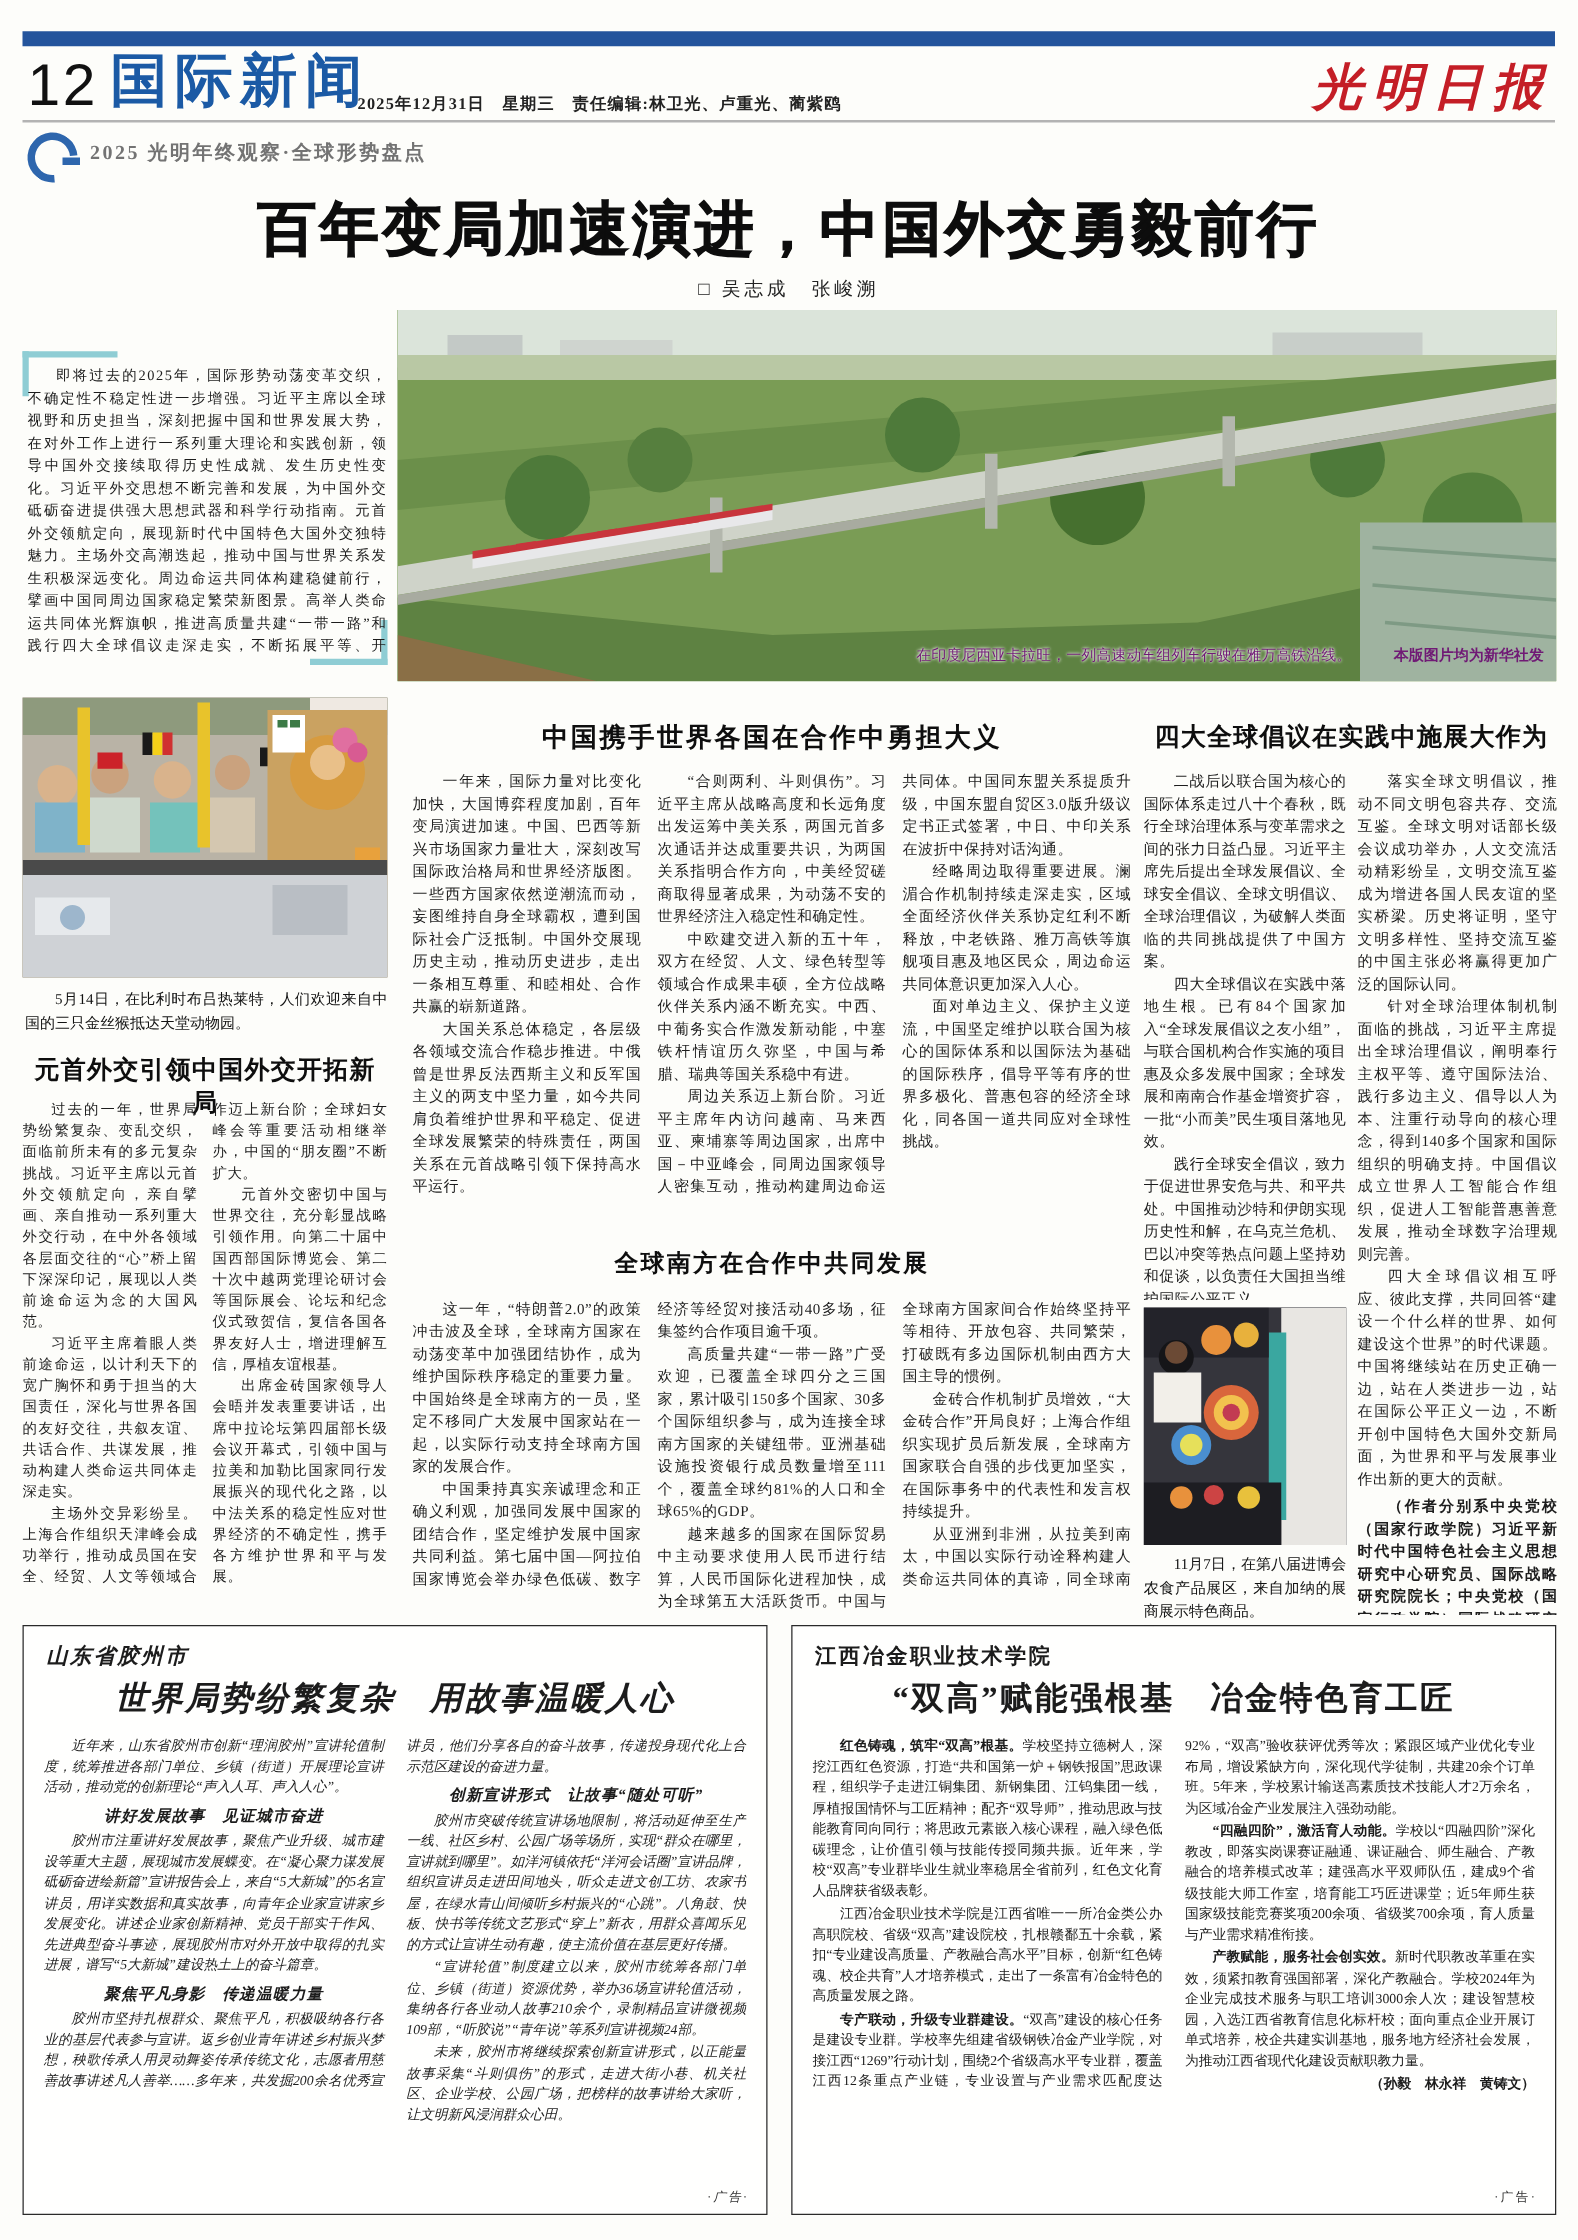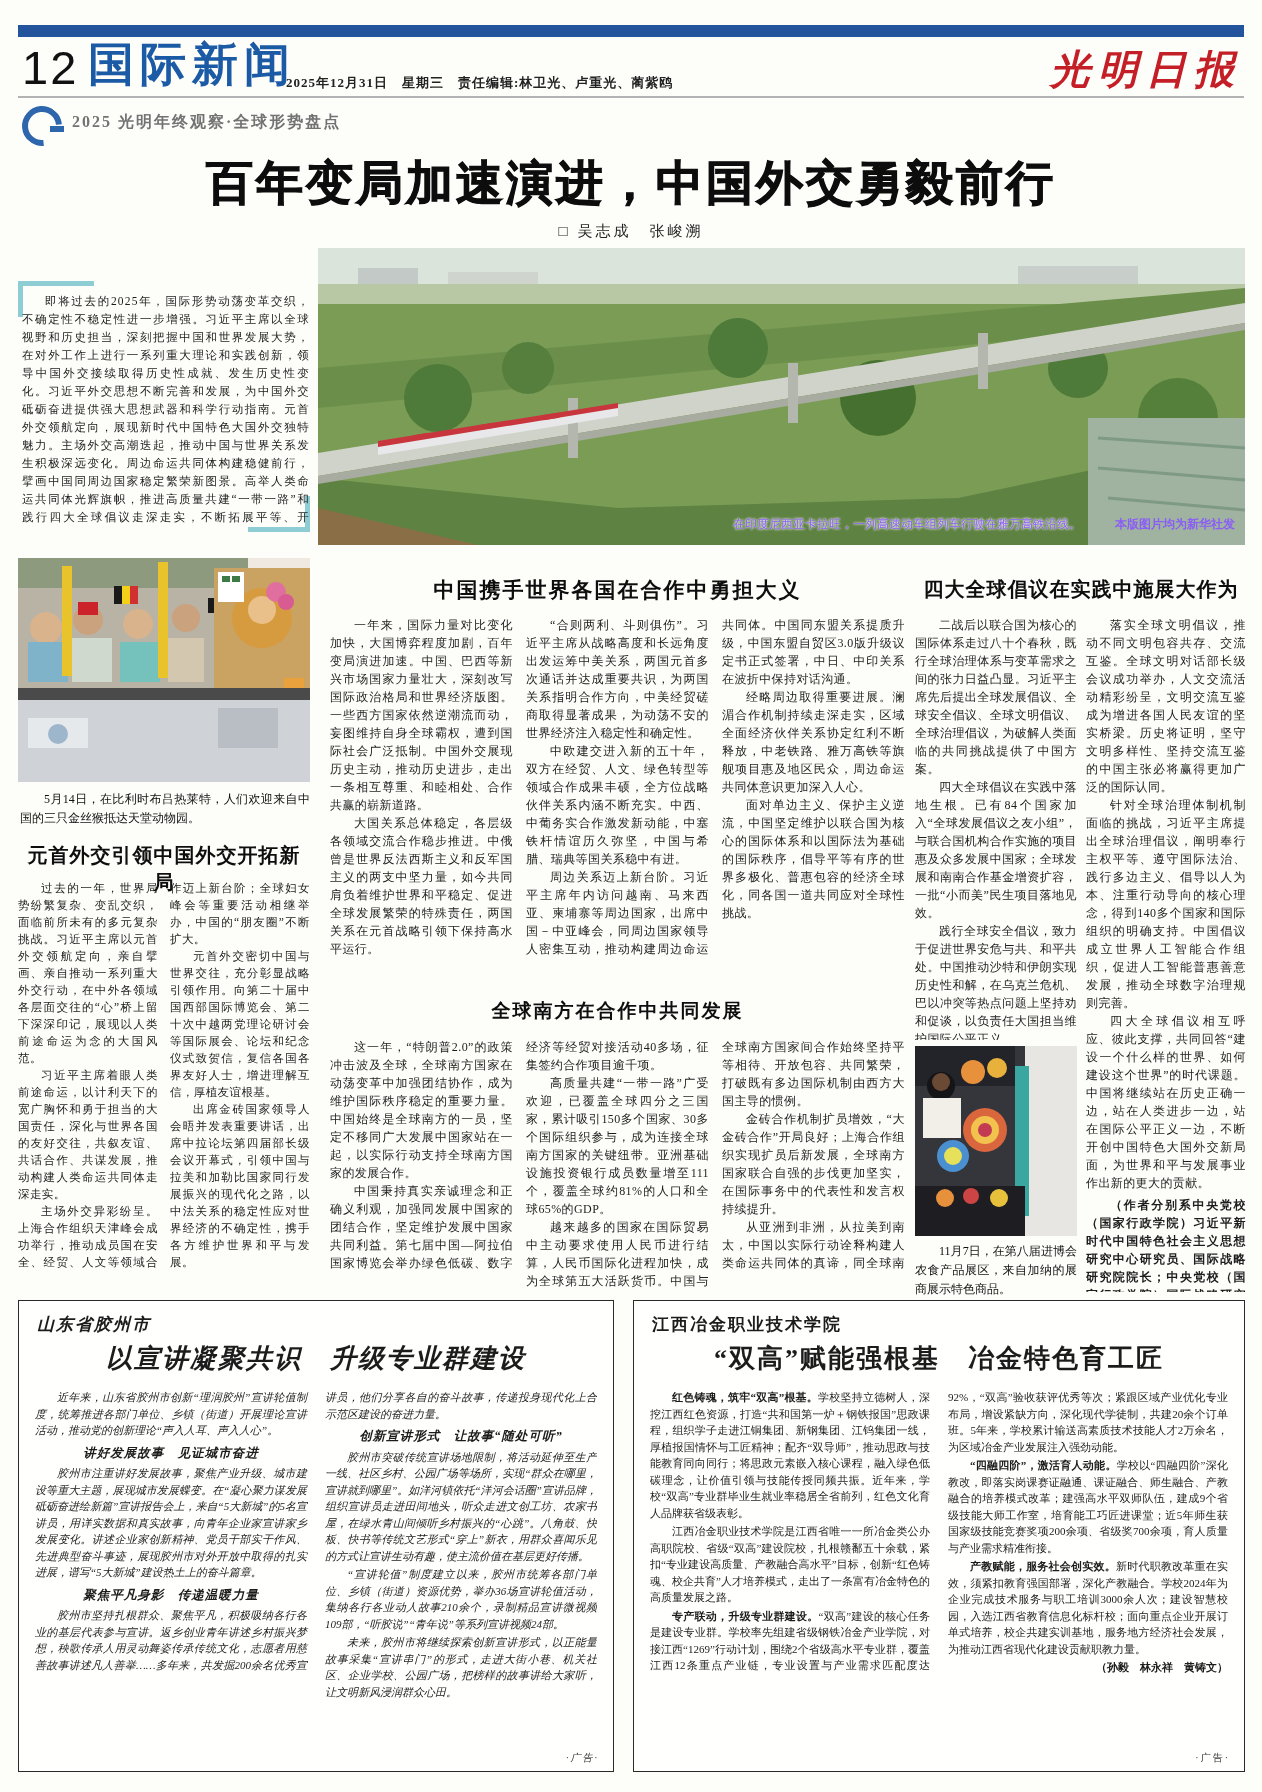--- a/index.html
+++ b/index.html
@@ -37,21 +37,21 @@
   
   .bracket-h { height:5px; background:#8fcdd4; }
   .bracket-v { width:5px; background:#8fcdd4; }
   .intro { left:22px; top:292px; width:288px; height:232px; overflow:hidden;
            font-size:11.5px; line-height:18px; letter-spacing:1.2px; text-align:justify; }
   .intro p { text-indent:2em; }
 
   
   .mainphoto { left:318px; top:248px; width:927px; height:297px; overflow:hidden; background:#6f934f; }
   .mainphoto-captionwrap { left:318px; top:516px; width:927px; height:24px;
-        font-size:12px; text-align:right; padding-right:10px; color:#8b5cf6;
+        font-size:12px; text-align:right; padding-right:10px; color:#701a75;
         text-shadow:0 0 3px #ffffff,0 0 2px #ffffff; }
   .photo-credit { font-weight:bold; margin-left:34px; text-shadow:none; }
   .monkeyphoto { left:18px; top:558px; width:292px; height:224px; overflow:hidden; background:#9a8f80; }
   .caption { font-size:12px; line-height:19px; text-align:justify; color:#111; }
   .caption p { text-indent:2em; }
   .monkeycaption { left:20px; top:790px; width:290px; height:42px; overflow:hidden; }
 
   
   .arthead { font-weight:900; color:#0e0e0e; text-align:center; }
   .lefthead { left:18px; top:842px; width:292px; font-size:20px; letter-spacing:1px; }
@@ -260,31 +260,31 @@
 </div>
 <div class="abs bodytext rightcol2">
   <p>落实全球文明倡议，推动不同文明包容共存、交流互鉴。全球文明对话部长级会议成功举办，人文交流活动精彩纷呈，文明交流互鉴成为增进各国人民友谊的坚实桥梁。历史将证明，坚守文明多样性、坚持交流互鉴的中国主张必将赢得更加广泛的国际认同。</p>
   <p>针对全球治理体制机制面临的挑战，习近平主席提出全球治理倡议，阐明奉行主权平等、遵守国际法治、践行多边主义、倡导以人为本、注重行动导向的核心理念，得到140多个国家和国际组织的明确支持。中国倡议成立世界人工智能合作组织，促进人工智能普惠善意发展，推动全球数字治理规则完善。</p>
   <p>四大全球倡议相互呼应、彼此支撑，共同回答“建设一个什么样的世界、如何建设这个世界”的时代课题。中国将继续站在历史正确一边，站在人类进步一边，站在国际公平正义一边，不断开创中国特色大国外交新局面，为世界和平与发展事业作出新的更大的贡献。</p>
   <p class="authornote">（作者分别系中央党校（国家行政学院）习近平新时代中国特色社会主义思想研究中心研究员、国际战略研究院院长；中央党校（国家行政学院）国际战略研究院博士生）</p>
 </div>
 
 <div class="abs adbox adleft">
   <div class="adorg">山东省胶州市</div>
-  <div class="adheadline">以宣讲凝聚共识　升级专业群建设</div>
+  <div class="adheadline">世界局势纷繁复杂　用故事温暖人心</div>
   <div class="adbody">
     <p>近年来，山东省胶州市创新“理润胶州”宣讲轮值制度，统筹推进各部门单位、乡镇（街道）开展理论宣讲活动，推动党的创新理论“声入人耳、声入人心”。</p>
     <h4>讲好发展故事　见证城市奋进</h4>
     <p>胶州市注重讲好发展故事，聚焦产业升级、城市建设等重大主题，展现城市发展蝶变。在“凝心聚力谋发展　砥砺奋进绘新篇”宣讲报告会上，来自“5大新城”的5名宣讲员，用详实数据和真实故事，向青年企业家宣讲家乡发展变化。讲述企业家创新精神、党员干部实干作风、先进典型奋斗事迹，展现胶州市对外开放中取得的扎实进展，谱写“5大新城”建设热土上的奋斗篇章。</p>
     <h4>聚焦平凡身影　传递温暖力量</h4>
     <p>胶州市坚持扎根群众、聚焦平凡，积极吸纳各行各业的基层代表参与宣讲。返乡创业青年讲述乡村振兴梦想，秧歌传承人用灵动舞姿传承传统文化，志愿者用慈善故事讲述凡人善举……多年来，共发掘200余名优秀宣讲员，他们分享各自的奋斗故事，传递投身现代化上合示范区建设的奋进力量。</p>
     <h4>创新宣讲形式　让故事“随处可听”</h4>
     <p>胶州市突破传统宣讲场地限制，将活动延伸至生产一线、社区乡村、公园广场等场所，实现“群众在哪里，宣讲就到哪里”。如洋河镇依托“洋河会话圈”宣讲品牌，组织宣讲员走进田间地头，听众走进文创工坊、农家书屋，在绿水青山间倾听乡村振兴的“心跳”。八角鼓、快板、快书等传统文艺形式“穿上”新衣，用群众喜闻乐见的方式让宣讲生动有趣，使主流价值在基层更好传播。</p>
     <p>“宣讲轮值”制度建立以来，胶州市统筹各部门单位、乡镇（街道）资源优势，举办36场宣讲轮值活动，集纳各行各业动人故事210余个，录制精品宣讲微视频109部，“听胶说”“青年说”等系列宣讲视频24部。</p>
-    <p>未来，胶州市将继续探索创新宣讲形式，以正能量故事采集“宣讲串门”的形式，走进大街小巷、机关社区、企业学校、公园广场，把榜样的故事讲给大家听，让文明新风浸润群众心田。</p>
+    <p>未来，胶州市将继续探索创新宣讲形式，以正能量故事采集“斗则俱伤”的形式，走进大街小巷、机关社区、企业学校、公园广场，把榜样的故事讲给大家听，让文明新风浸润群众心田。</p>
   </div>
   <div class="admark">·广告·</div>
 </div>
 
 <div class="abs adbox adright">
   <div class="adorg">江西冶金职业技术学院</div>
   <div class="adheadline">“双高”赋能强根基　冶金特色育工匠</div>
   <div class="adbody">
     <p><b class="adlead">红色铸魂，筑牢“双高”根基。</b><span>学校坚持立德树人，深挖江西红色资源，打造“共和国第一炉＋钢铁报国”思政课程，组织学子走进江铜集团、新钢集团、江钨集团一线，厚植报国情怀与工匠精神；配齐“双导师”，推动思政与技能教育同向同行；将思政元素嵌入核心课程，融入绿色低碳理念，让价值引领与技能传授同频共振。近年来，学校“双高”专业群毕业生就业率稳居全省前列，红色文化育人品牌获省级表彰。</span></p>
     <p>江西冶金职业技术学院是江西省唯一一所冶金类公办高职院校、省级“双高”建设院校，扎根赣鄱五十余载，紧扣“专业建设高质量、产教融合高水平”目标，创新“红色铸魂、校企共育”人才培养模式，走出了一条富有冶金特色的高质量发展之路。</p>

